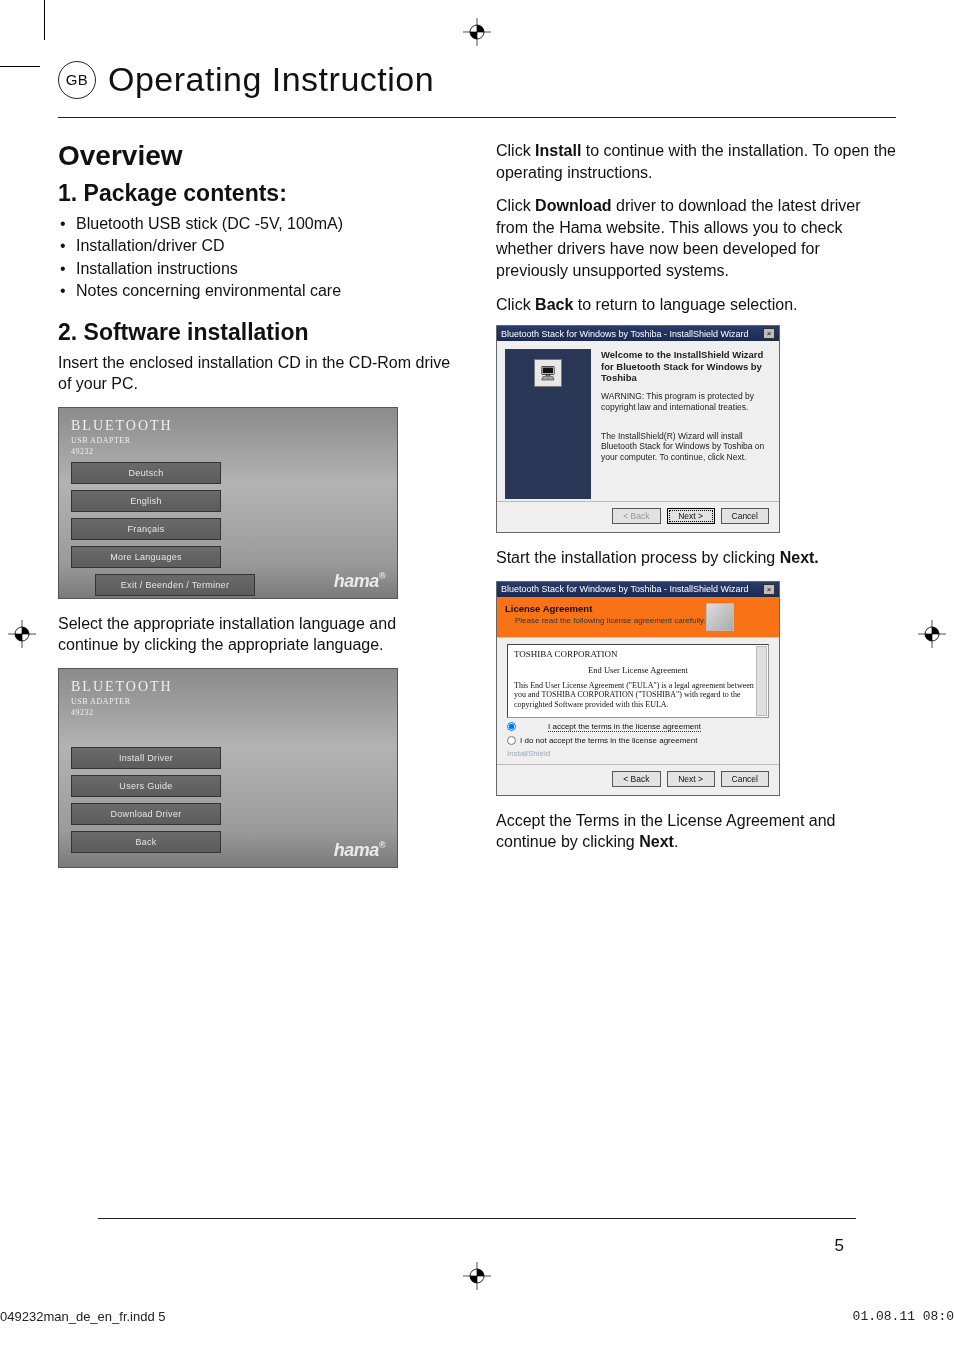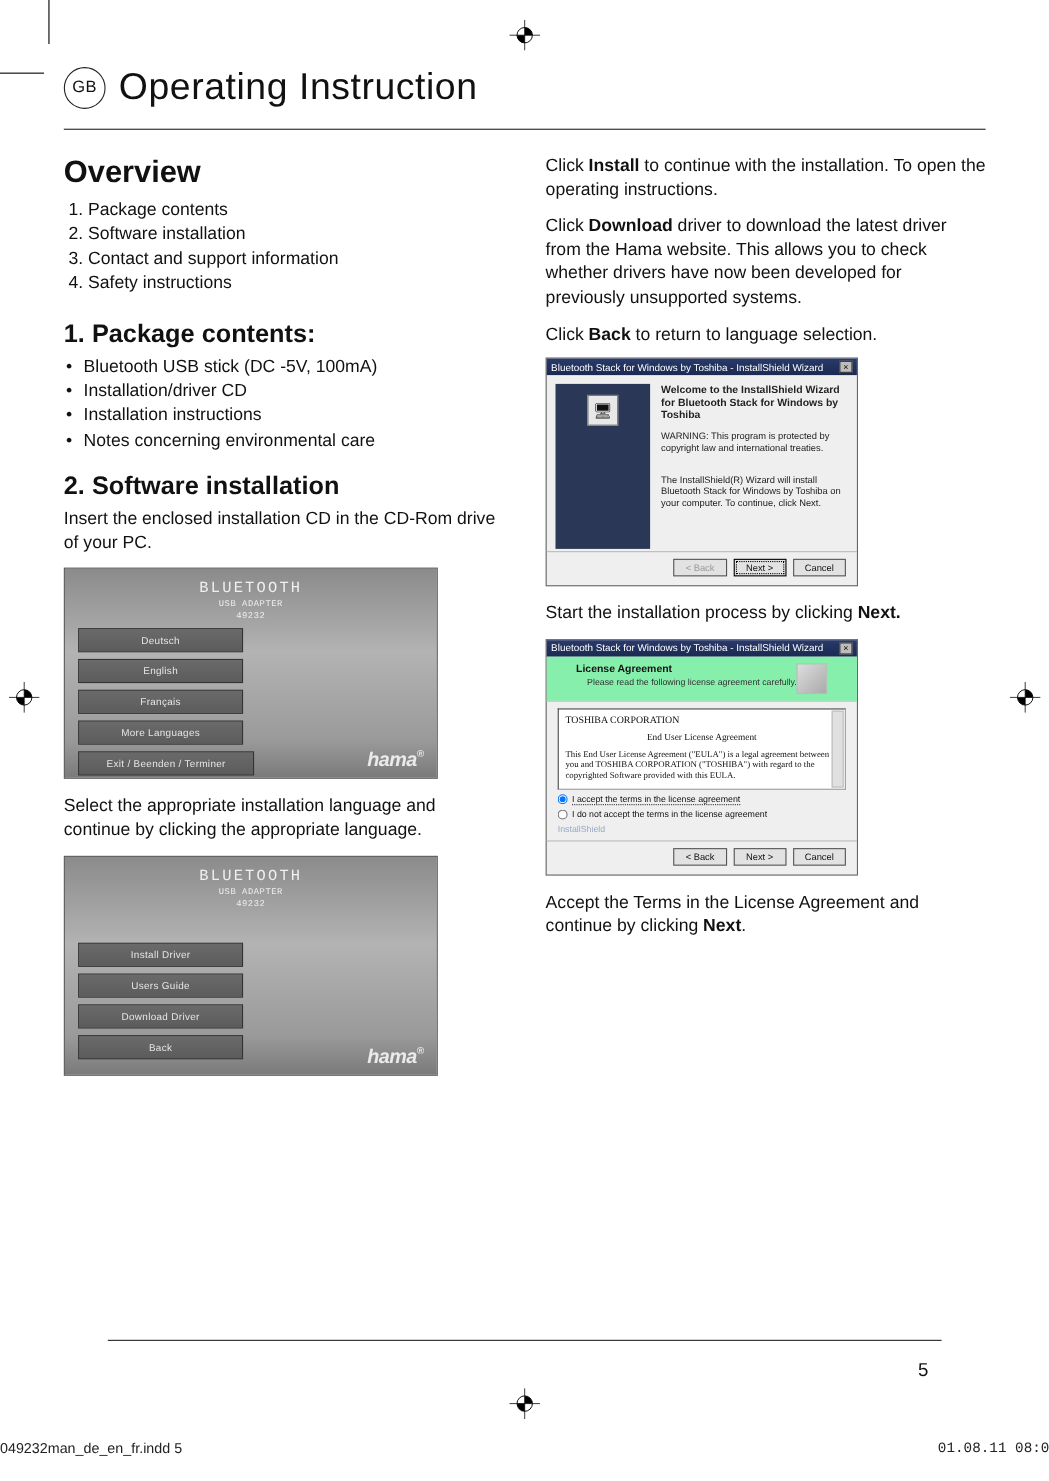--- a/index.html
+++ b/index.html
@@ -108,23 +108,23 @@
     
     .autorun-panel {
       background: linear-gradient(180deg, #8b8b8b 0%, #b3b3b3 40%, #9a9a9a 82%, #7a7a7a 100%);
       border: 1px solid #555;
       width: 340px;
       position: relative;
       padding: 10px 12px 10px 12px;
       margin: 8px 0 14px 0;
     }
     .autorun-header {
-      text-align: center;
+      text-align: left;
       color: #efefef;
-      font-family: Liberation Mono, monospace;
+      font-family: Liberation Serif, serif;
       margin-bottom: 6px;
     }
     .autorun-header .bt { font-size: 14px; letter-spacing: 2px; font-weight: 300; }
     .autorun-header .sub { font-size: 8px; letter-spacing: 0.5px; margin-top: 2px; }
     .autorun-buttons {
       display: flex;
       flex-direction: column;
       gap: 6px;
       width: 150px;
     }
@@ -221,21 +221,21 @@
       padding: 2px 10px;
       min-width: 48px;
       text-align: center;
     }
     .wizard-btn.disabled { color: #999; }
     .wizard-btn.primary { border: 1px solid #000; outline: 1px dotted #000; outline-offset: -3px; }
 
     .wizard-body-b {
       padding: 6px 10px 6px 10px;
     }
-    .wb-hdr { display:flex; justify-content:center; align-items:flex-start; background:#86efac; border-bottom:1px solid #ccc; padding:6px 8px; margin:-6px -10px 6px -10px;}
+    .wb-hdr { display:flex; justify-content:flex-start; align-items:flex-start; background:#f97316; border-bottom:1px solid #ccc; padding:6px 8px; margin:-6px -10px 6px -10px;}
     .wb-hdr-l .la-title { font-weight:bold; font-size:9.5px; }
     .wb-hdr-l .la-sub { font-size:8px; color:#333; margin-left:10px; margin-top:2px;}
     .wb-hdr-r { width:28px; height:28px; background:linear-gradient(135deg,#ddd,#aaa); border:1px solid #bbb;}
     .eula-box {
       border: 1px inset #999;
       background: #fff;
       height: 74px;
       padding: 4px 6px;
       font-size: 8px;
       overflow: hidden;
@@ -246,21 +246,21 @@
       right:1px; top:1px; bottom:1px;
       width:11px;
       background:#e0e0e0;
       border:1px solid #bbb;
     }
     .eula-box .corp { font-family: 'Times New Roman', serif; font-size:9px; }
     .eula-box .eula-t { text-align:center; margin:6px 0; font-family: 'Times New Roman', serif; font-size:8.5px;}
     .eula-box .eula-body { font-family: 'Times New Roman', serif; font-size:8px; line-height:1.2;}
     .radio-row { display:flex; align-items:center; gap:4px; font-size:8px; margin-top:4px; }
     .radio-row input { width:9px; height:9px; }
-    .radio-row.sel label { border-bottom: 1px dotted #333; }
+    .radio-row.sel label { border-bottom: 1px dotted #333; margin-left: 28px; }
     .ishield { font-size: 8px; color: #97a9c5; margin-top:4px; }
     .print-btn { float:right; border:1px solid #666; background:#e2e2e2; font-size:8px; padding:1px 8px; margin-top:-30px;}
 
     .bottom-rule {
       position: absolute;
       left: 40px;
       right: 40px;
       top: 1158px;
       height: 1px;
       background: #222;
@@ -333,26 +333,20 @@
 
   <div class="page-title-row">
     <div class="gb-badge">GB</div>
     <div class="page-title">Operating Instruction</div>
   </div>
 
   <div class="two-col">
     <div class="col">
 
       <div class="section-h1">Overview</div>
-      <ol class="overview-list">
-        <li>Package contents</li>
-        <li>Software installation</li>
-        <li>Contact and support information</li>
-        <li>Safety instructions</li>
-      </ol>
 
       <div class="section-h2">1. Package contents:</div>
       <ul class="bullet-list">
         <li>Bluetooth USB stick (DC -5V, 100mA)</li>
         <li>Installation/driver CD</li>
         <li>Installation instructions</li>
         <li>Notes concerning environmental care</li>
       </ul>
 
       <div class="section-h2">2. Software installation</div>
@@ -362,21 +356,21 @@
         <div class="autorun-header">
           <div class="bt">BLUETOOTH</div>
           <div class="sub">USB ADAPTER</div>
           <div class="sub">49232</div>
         </div>
         <div class="autorun-buttons">
           <div class="autorun-btn">Deutsch</div>
           <div class="autorun-btn">English</div>
           <div class="autorun-btn">Français</div>
           <div class="autorun-btn">More Languages</div>
-          <div class="autorun-btn" style="width:160px;">Exit / Beenden / Terminer</div>
+          <div class="autorun-btn" style="width:160px;margin-left:24px;">Exit / Beenden / Terminer</div>
         </div>
         <div class="autorun-brand"><span>hama</span><span class="dot">®</span></div>
       </div>
 
       <div class="para">Select the appropriate installation language and continue by clicking the appropriate language.</div>
 
       <div class="autorun-panel" style="height:200px;">
         <div class="autorun-header">
           <div class="bt">BLUETOOTH</div>
           <div class="sub">USB ADAPTER</div>

